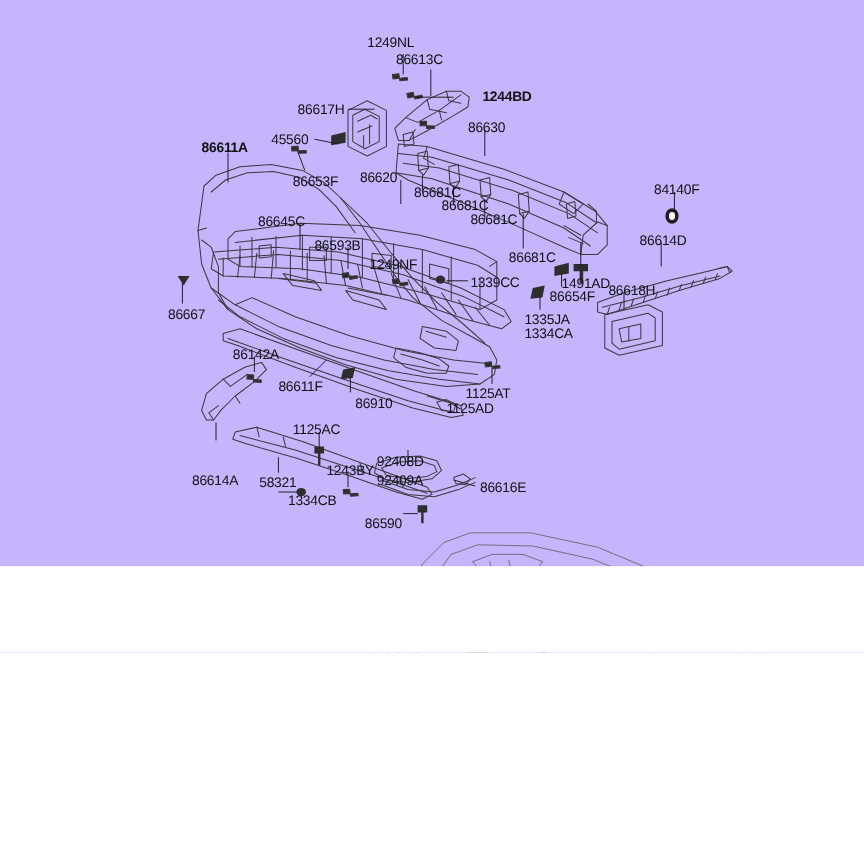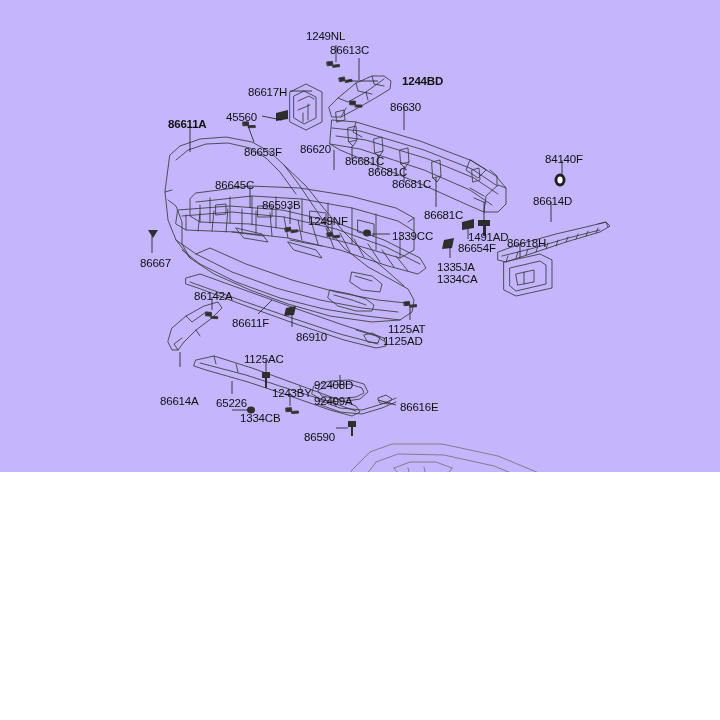--- a/index.html
+++ b/index.html
@@ -504,27 +504,27 @@
       <div class="callout" style="left: 392px; top: 231px;">1339CC</div>
       <div class="callout" style="left: 458px; top: 243px;">86654F</div>
       <div class="callout" style="left: 507px; top: 238px;">86618H</div>
       <div class="callout" style="left: 140px; top: 258px; text-align: center;">86667</div>
       <div class="callout" style="left: 437px; top: 262px;">1335JA</div>
       <div class="callout" style="left: 437px; top: 274px;">1334CA</div>
       <div class="callout" style="left: 194px; top: 291px;">86142A</div>
       <div class="callout" style="left: 232px; top: 318px;">86611F</div>
       <div class="callout" style="left: 274px; top: 332px; margin-left: 22px;">86910</div>
       <div class="callout" style="left: 388px; top: 324px; text-align: center;">1125AT</div>
-      <div class="callout" style="left: 383px; top: 336px;">1125AD</div>
+      <div class="callout" style="left: 372px; top: 336px;">1125AD</div>
       <div class="callout" style="left: 244px; top: 354px;">1125AC</div>
       <div class="callout" style="left: 160px; top: 372px; margin-top: 24px;">86614A</div>
       <div class="callout" style="left: 314px; top: 368px; margin-top: 28px;">92409A</div>
       <div class="callout" style="left: 314px; top: 380px;">92408D</div>
       <div class="callout" style="left: 272px; top: 388px;">1243BY</div>
-      <div class="callout" style="left: 216px; top: 398px;">65226</div>
+      <div class="callout" style="left: 216px; top: 398px;">58321</div>
       <div class="callout" style="left: 400px; top: 402px;">86616E</div>
       <div class="callout" style="left: 196px; top: 413px; margin-left: 44px;">1334CB</div>
       <div class="callout" style="left: 304px; top: 432px;">86590</div>
       <div class="callout" style="left: 288px; top: 570px;">86379</div>
       <div class="callout" style="left: 345px; top: 607px;">86379</div>
     </div>
 
   <div id="footer">
     <div id="footer-divider"></div>
   </div>

